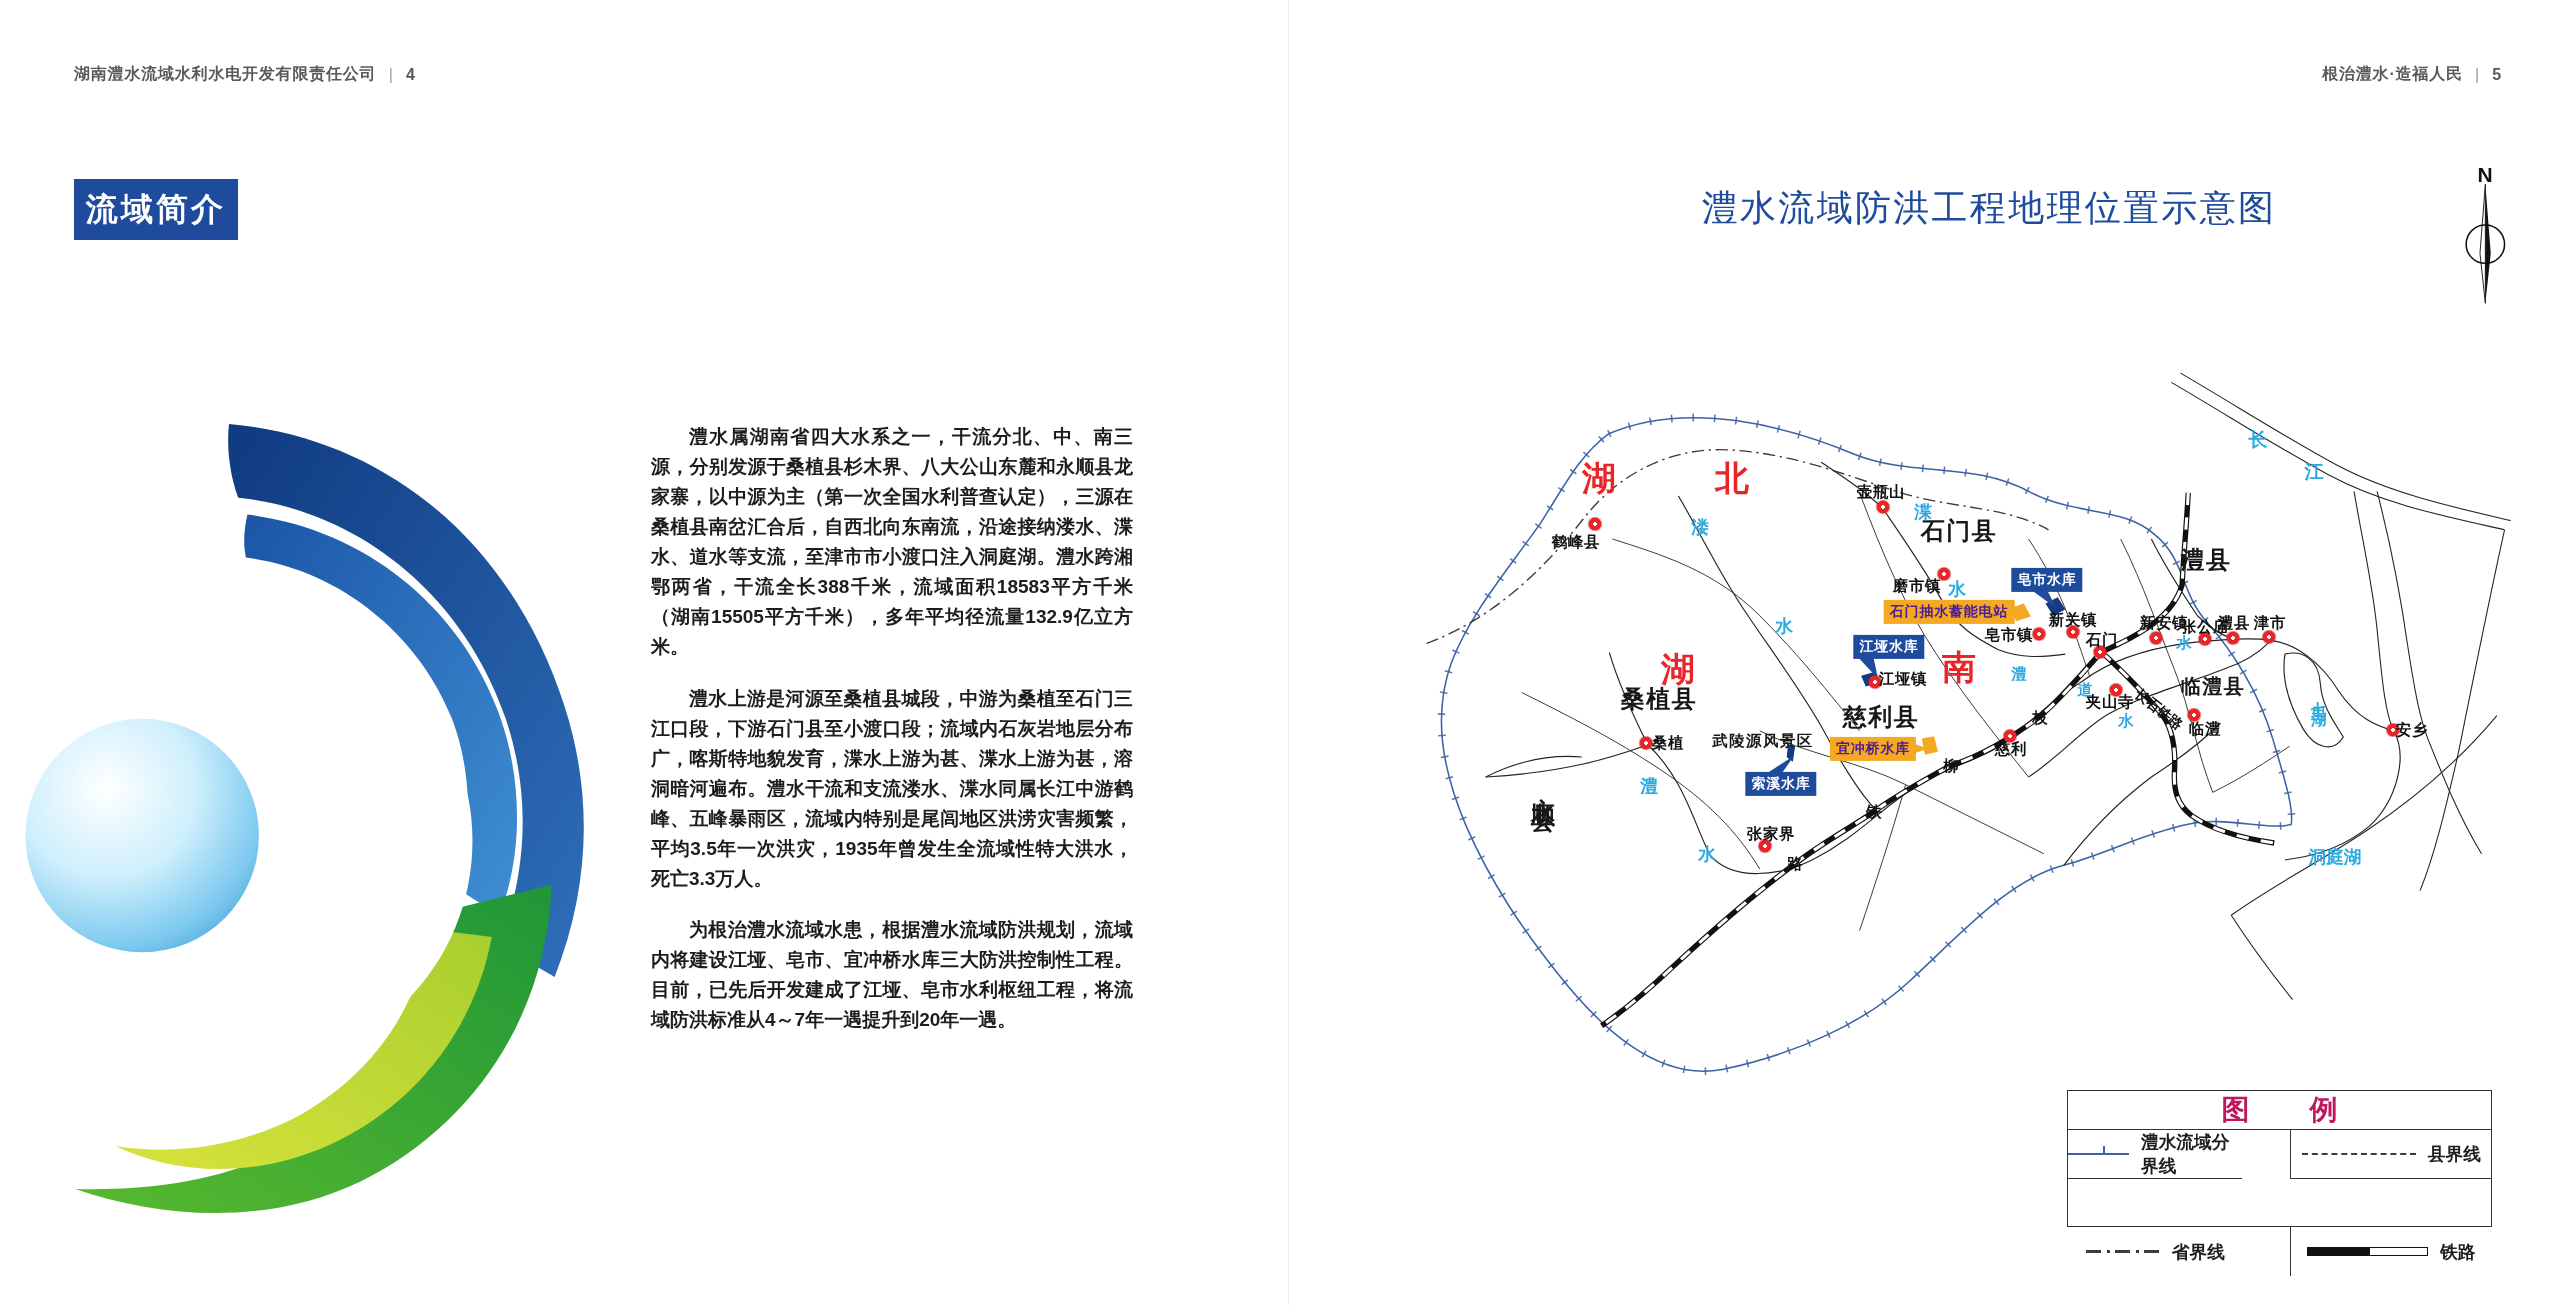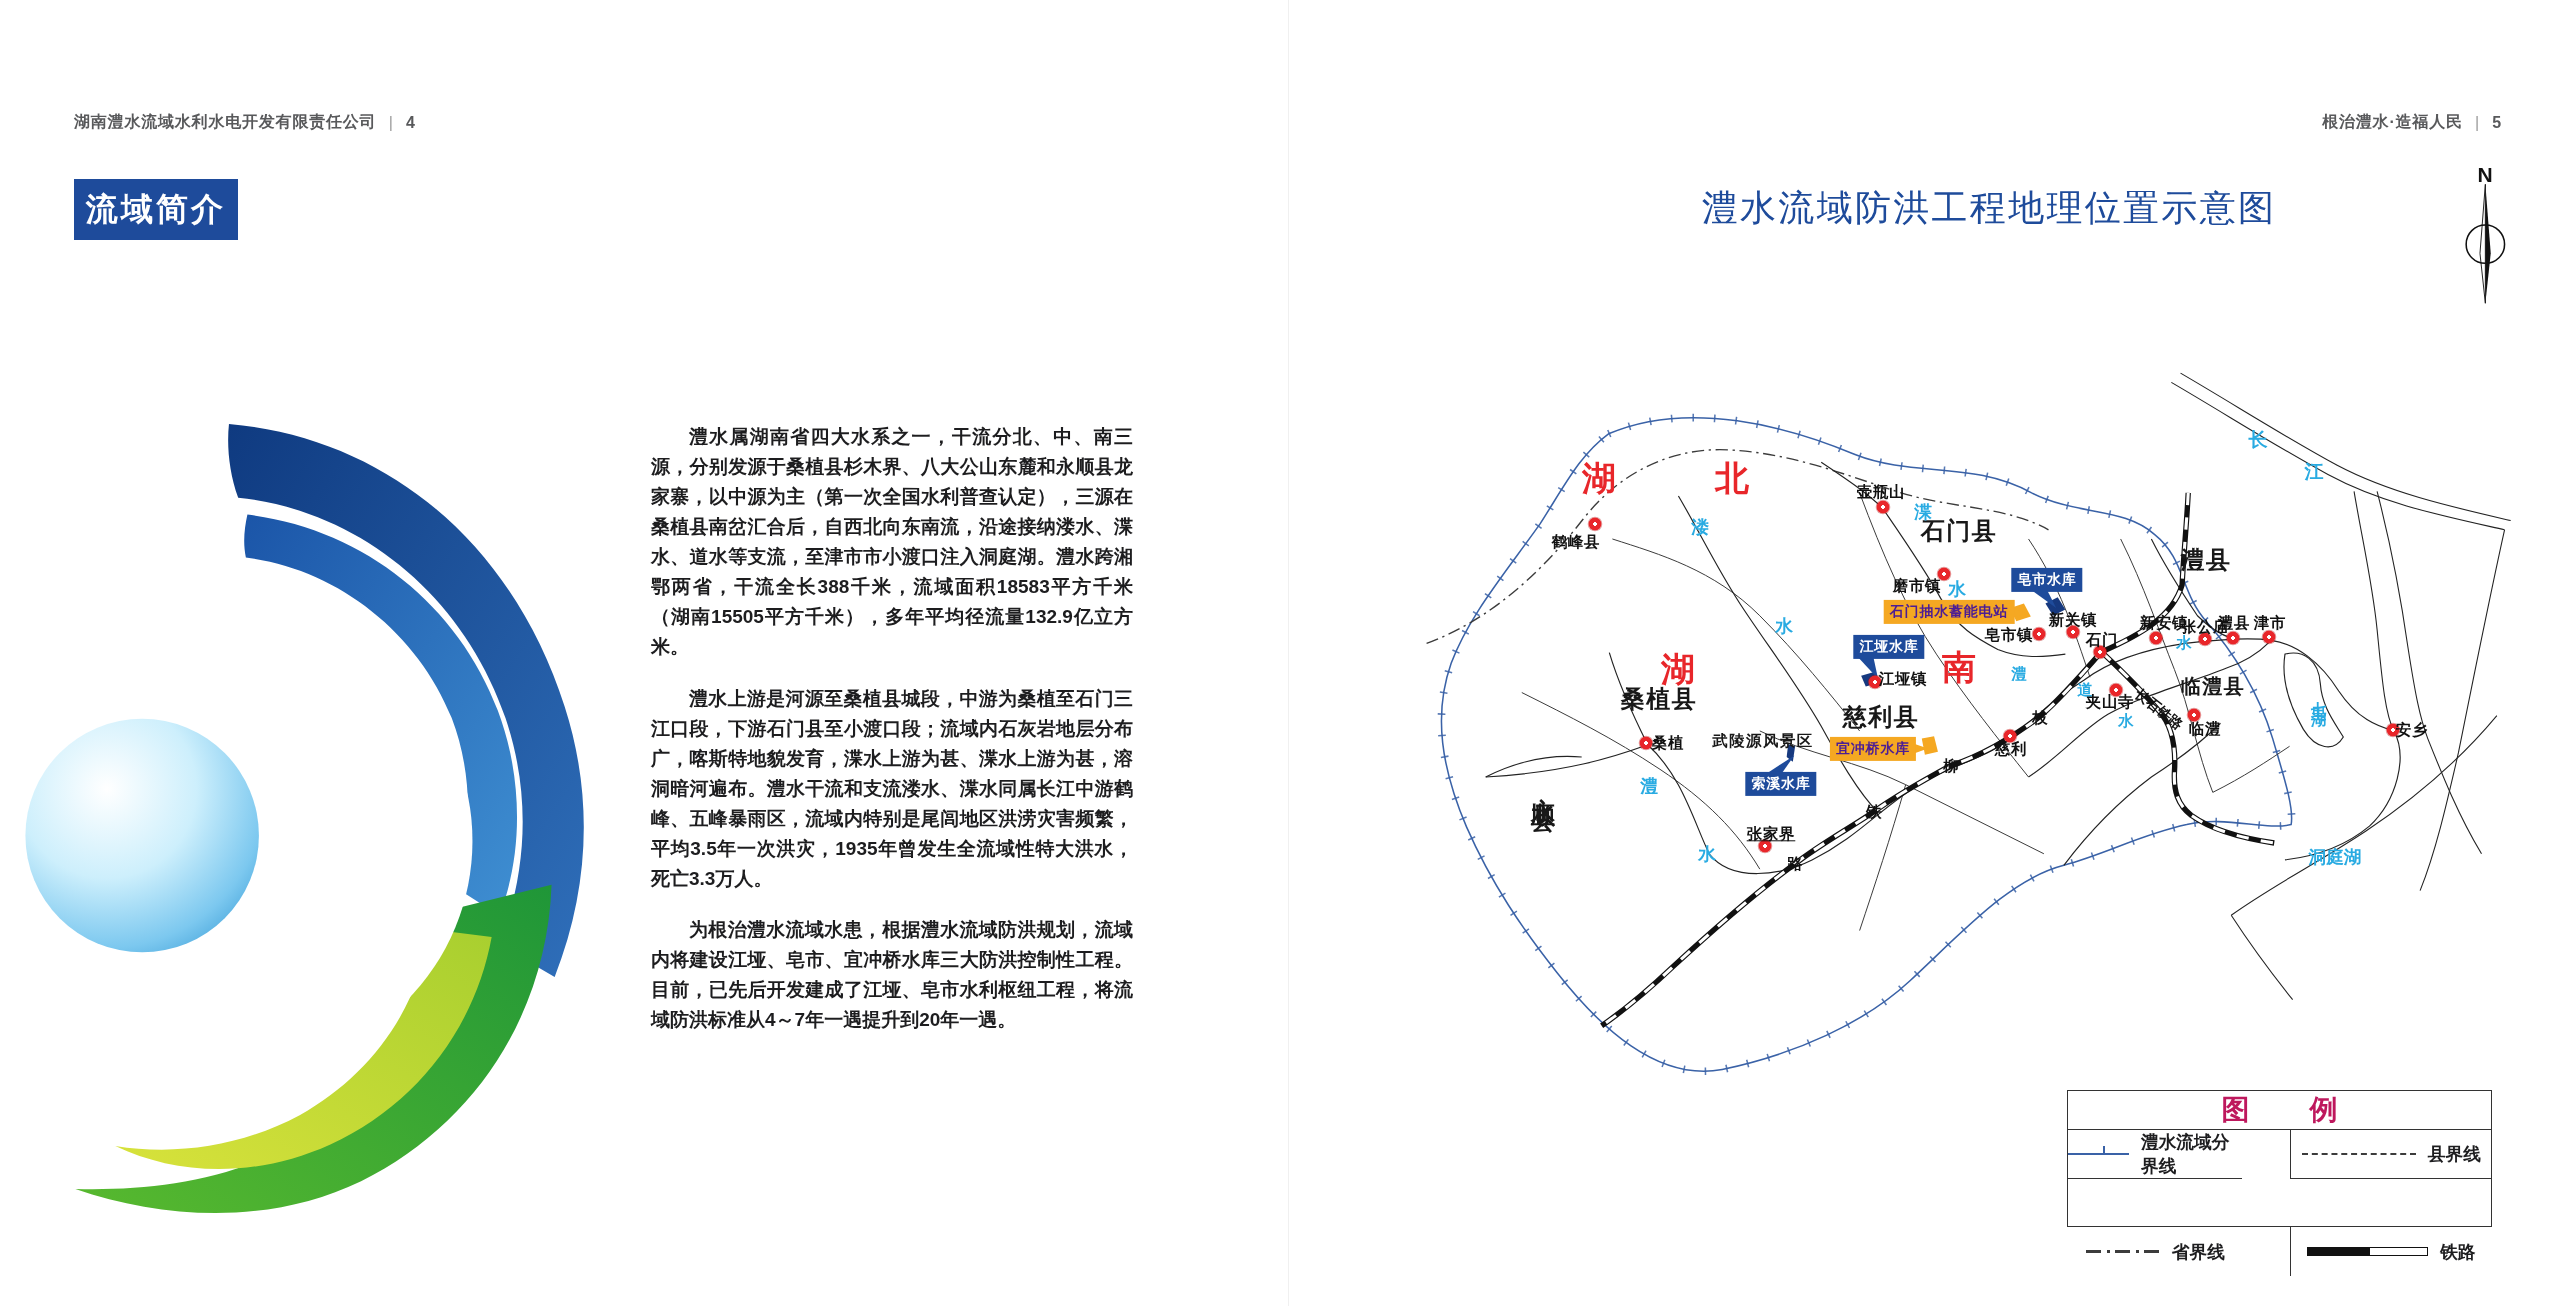--- a/index.html
+++ b/index.html
@@ -2,21 +2,21 @@
 <html style="--brand: #1e4b9b; --red: #e8262a; --water: #29abe2; --orange: #f5a822; --navy: #16397f; --ink: #1d1d1f; --grayhead: #58595b;font-size:12.3px"><head>
 <meta charset="utf-8">
 <style>
   html,body{margin:0;padding:0;width:2576px;height:1306px;overflow:hidden;background:#ffffff;
     font-family:"Liberation Sans","DejaVu Sans",sans-serif;}
   #stage{position:absolute;left:0;top:0;width:2576px;height:1306px;background:#fff;}
   .fold{position:absolute;left:1288px;top:0;width:0.8px;height:100%;background:#f0f0f0;}
 
   
   .hdr{position:absolute;top:64px;display:flex;align-items:center;gap:12.3px;
-       font-size:16px;font-weight:bold;color:var(--grayhead,#58595b);letter-spacing:0.8px;margin-top:48px;}
+       font-size:16px;font-weight:bold;color:var(--grayhead,#58595b);letter-spacing:0.8px;}
   #hdr-left{left:74px;}
   #hdr-right{right:74px;}
   .hdr .sep{font-weight:400;color:#9b9b9b;}
 
   
   .title-box{position:absolute;left:74px;top:179px;width:164px;height:61px;
       background:var(--brand,#1e4b9b);color:#fff;font-size:32px;font-weight:bold;
       display:flex;align-items:center;justify-content:center;letter-spacing:3.1px;}
   .body-text{position:absolute;left:651px;top:422px;width:482px;color:var(--ink,#1d1d1f);
       font-size:19px;line-height:30px;font-weight:600;text-align:justify;}
@@ -279,21 +279,21 @@
       <span class="lbl townlbl" style="left: 2205px; top: 729px;">临澧</span>
       <span class="dot" style="left: 2116px; top: 690px;"></span>
       <span class="lbl townlbl" style="left: 2110px; top: 702px;">夹山寺</span>
       <span class="dot" style="left: 2010px; top: 736px;"></span>
       <span class="lbl townlbl" style="left: 2011px; top: 749px;">慈利</span>
       <span class="dot" style="left: 1875px; top: 682px;"></span>
       <span class="lbl townlbl" style="left: 1903px; top: 679px;">江垭镇</span>
       <span class="dot" style="left: 1646px; top: 743px;"></span>
       <span class="lbl townlbl" style="left: 1668px; top: 743px;">桑植</span>
       <span class="dot" style="left: 1765px; top: 846px;"></span>
-      <span class="lbl townlbl" style="left: 1771px; top: 834px; text-decoration: underline;">张家界</span>
+      <span class="lbl townlbl" style="left: 1771px; top: 834px;">张家界</span>
       <span class="dot" style="left: 2393px; top: 730px;"></span>
       <span class="lbl townlbl" style="left: 2412px; top: 730px;">安乡</span>
       <div class="callout blue" style="left: 2019px; top: 580px;">皂市水库</div>
       <div class="callout blue" style="left: 1861px; top: 647px;">江垭水库</div>
       <div class="callout blue" style="left: 1753px; top: 784px;">索溪水库</div>
       <div class="callout orange" style="left: 1949px; top: 612px;">石门抽水蓄能电站</div>
       <div class="callout orange" style="left: 1873px; top: 749px;">宜冲桥水库</div>
     </div>
 
   <div id="legend">

